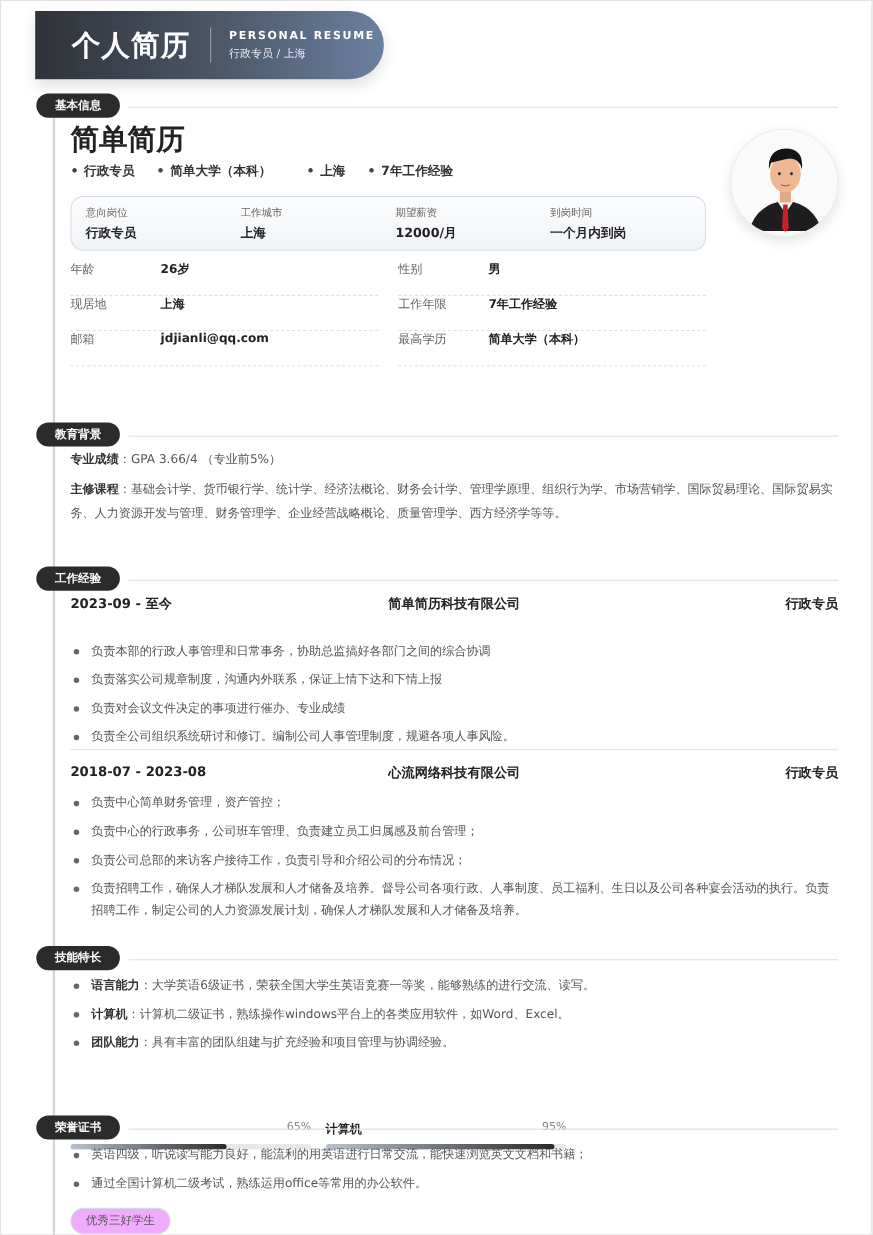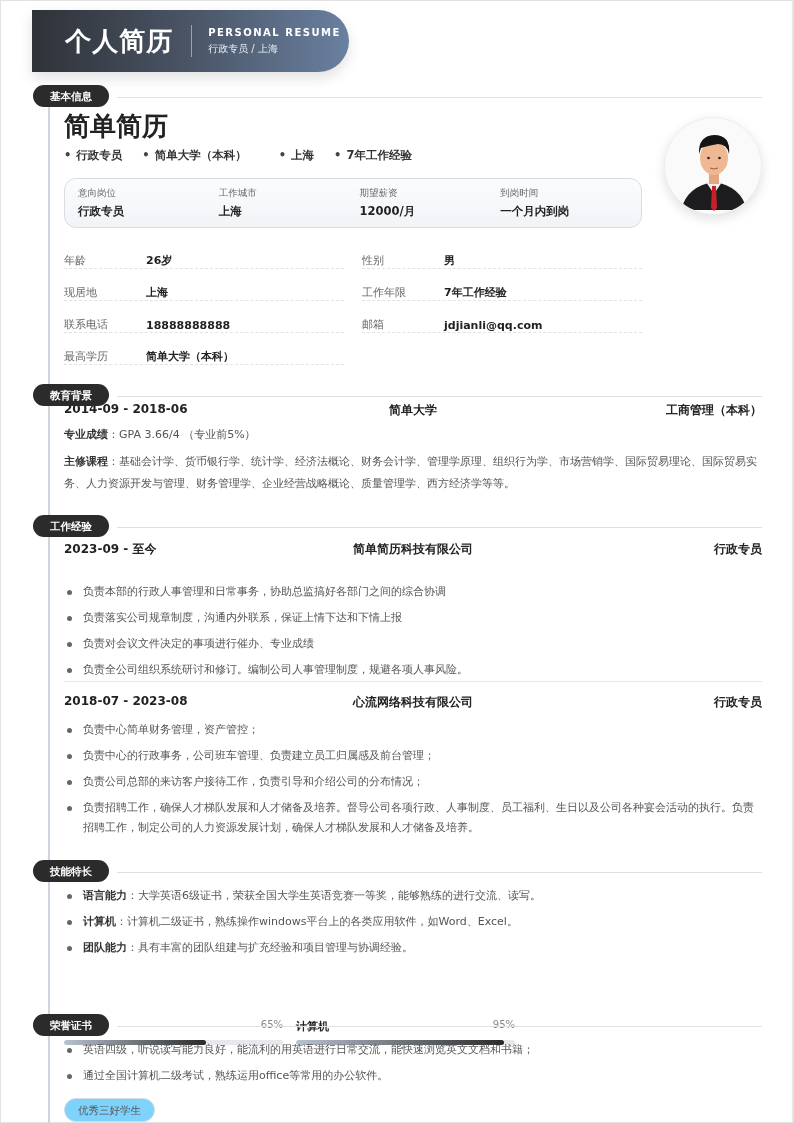--- a/index.html
+++ b/index.html
@@ -36,21 +36,21 @@
   .avatar { position: absolute; left: 663px; top: 116px; width: 98px; height: 98px; border-radius: 50%;
     background: #fafafa; box-shadow: 0 4px 12px rgba(0,0,0,0.12); border: 1px solid #eee; overflow: hidden; }
 
   .intent { position: absolute; left: 63px; top: 177px; width: 578px; height: 50px; border: 1px solid #d8dde4;
     border-radius: 12px; background: linear-gradient(180deg, #fbfcfd, #f1f4f7); display: flex; padding: 8px 0 0 13px; }
   .intent-col { width: 141px; }
   .intent-label { font-size: 9.5px; color: #666; }
   .intent-val { font-size: 11.5px; color: #222; font-weight: bold; margin-top: 4px; }
 
   .info-grid { position: absolute; left: 63px; top: 236px; width: 578px; display: grid; grid-template-columns: 280px 280px; column-gap: 18px; }
-  .info-row { display: flex; align-items: flex-end; height: 32px; border-bottom: 1px dashed #dfe3e8; font-size: 11px; }
+  .info-row { display: flex; align-items: flex-start; height: 32px; border-bottom: 1px dashed #dfe3e8; font-size: 11px; }
   .info-k { width: 82px; color: #666; }
   .info-v { color: #222; font-weight: bold; }
 
   
   .row-head { display: flex; justify-content: space-between; font-size: 12px; font-weight: bold; color: #222; }
   .row-head .mid { position: absolute; left: 0; right: 0; text-align: center; }
   .para { font-size: 11px; color: #555; line-height: 22px; }
   .para b { color: #333; }
 
   .bullets { list-style: none; }
@@ -62,21 +62,21 @@
 
   .skill-bars { position: absolute; left: 63px; top: 1018px; display: flex; gap: 13px; }
   .bar-block { width: 219px; }
   .bar-head { display: flex; justify-content: space-between; font-size: 11px; }
   .bar-head .lbl { font-weight: bold; color: #222; }
   .bar-head .pct { color: #888; font-size: 10px; }
   .bar-track { margin-top: 6px; height: 5px; border-radius: 3px; background: #e6e8eb; overflow: hidden; }
   .bar-fill { height: 100%; border-radius: 3px; background: linear-gradient(90deg, #b8c2cf, #2a2a2a); }
 
   .badge { position: absolute; left: 63px; top: 1097px; height: 24px; padding: 0 13px; border: 1px solid #d6dbe2;
-    border-radius: 12px; background: #7dd3fc; font-size: 10.5px; color: #555; line-height: 22px; text-align: center; }
+    border-radius: 12px; background: #f0abfc; font-size: 10.5px; color: #555; line-height: 22px; text-align: center; }
 </style>
 </head>
 <body>
 
 <div class="page">
 
   <div class="banner">
     <div class="banner-title">个人简历</div>
     <div class="banner-sep"></div>
     <div class="banner-sub">
@@ -142,41 +142,32 @@
       </div>
     <div class="info-row">
         <span class="info-k">现居地</span>
         <span class="info-v">上海</span>
       </div>
     <div class="info-row">
         <span class="info-k">工作年限</span>
         <span class="info-v">7年工作经验</span>
       </div>
     <div class="info-row">
-        <span class="info-k">联系电话</span>
-        <span class="info-v">18888888888</span>
-      </div>
-    <div class="info-row">
         <span class="info-k">邮箱</span>
         <span class="info-v">jdjianli@qq.com</span>
       </div>
     <div class="info-row">
         <span class="info-k">最高学历</span>
         <span class="info-v">简单大学（本科）</span>
       </div>
   </div>
 
   <div class="sec-tag" style="top:383px;">教育背景</div>
   <div class="sec-line" style="top:395px;"></div>
   <div class="content" style="top:401px;">
-    <div class="row-head">
-      <span>2014-09 - 2018-06</span>
-      <span class="mid">简单大学</span>
-      <span>工商管理（本科）</span>
-    </div>
     <div class="para" style="margin-top:5px;"><b>专业成绩</b><span>：GPA 3.66/4 （专业前5%）</span></div>
     <div class="para" style="margin-top:5px;"><b>主修课程</b><span>：基础会计学、货币银行学、统计学、经济法概论、财务会计学、管理学原理、组织行为学、市场营销学、国际贸易理论、国际贸易实务、人力资源开发与管理、财务管理学、企业经营战略概论、质量管理学、西方经济学等等。</span></div>
   </div>
 
   <div class="sec-tag" style="top:514px;">工作经验</div>
   <div class="sec-line" style="top:526px;"></div>
 
   <div class="content" style="top:540px;">
     <div class="row-head">
       <span>2023-09 - 至今</span>

